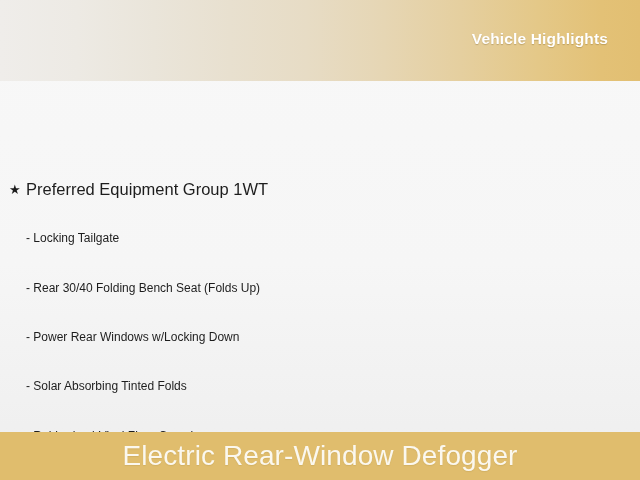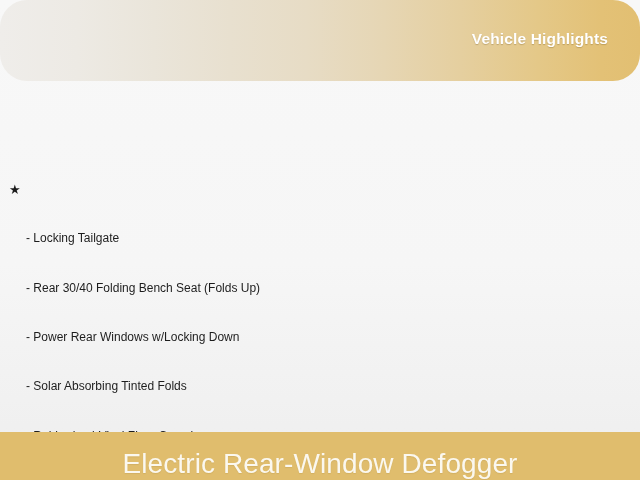--- a/index.html
+++ b/index.html
@@ -34,21 +34,20 @@
         #edeae4 12%,
         #eae5da 24%,
         #e8e0cf 36%,
         #e7dcc5 48%,
         #e6d6b4 60%,
         #e5cf9f 72%,
         #e4c888 84%,
         #e3c176 94%,
         #e2bf72 100%);
     box-sizing: border-box;
-    border-radius: 27px;
   }
 
   #header-title {
     position: absolute;
     right: 32px;
     top: 30px;
     color: #ffffff;
     font-size: 15.5px;
     font-weight: bold;
     letter-spacing: 0.15px;
@@ -103,21 +102,21 @@
 
   
   #footer-bar {
     position: absolute;
     left: 0;
     bottom: 0;
     width: 100%;
     height: 48px;
     background: #e0bd6d;
     display: flex;
-    align-items: flex-end;
+    align-items: center;
     justify-content: center;
   }
 
   #footer-caption {
     color: #fbf8ef;
     font-size: 28px;
     font-weight: normal;
     line-height: 32px;
     letter-spacing: 0.1px;
     white-space: nowrap;
@@ -130,20 +129,21 @@
 <div id="page">
 
   <div id="header-banner">
     <div id="header-title" style="color: rgb(255, 255, 255);">Vehicle Highlights</div>
   </div>
 
   <ul id="highlights-list">
 
     <li class="highlight-row row-primary" style="top: 97px;">
       <span class="bullet-star">★</span>
+      <span class="row-label">Preferred Equipment Group 1WT</span>
     </li>
 
     <li class="highlight-row row-sub" style="top: 146px;">
       <span class="row-label">- Locking Tailgate</span>
     </li>
 
     <li class="highlight-row row-sub" style="top: 196px;">
       <span class="row-label">- Rear 30/40 Folding Bench Seat (Folds Up)</span>
     </li>
 

